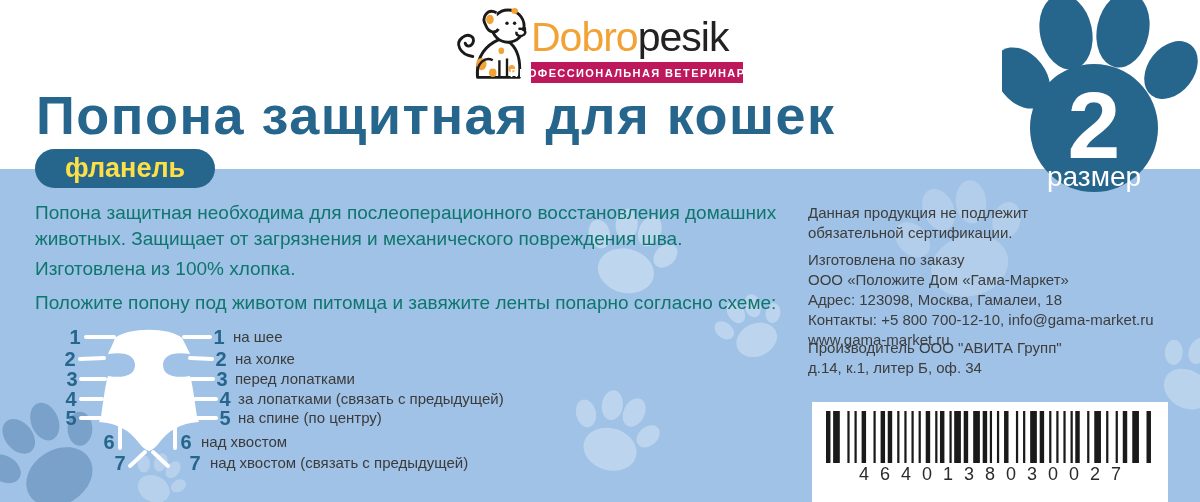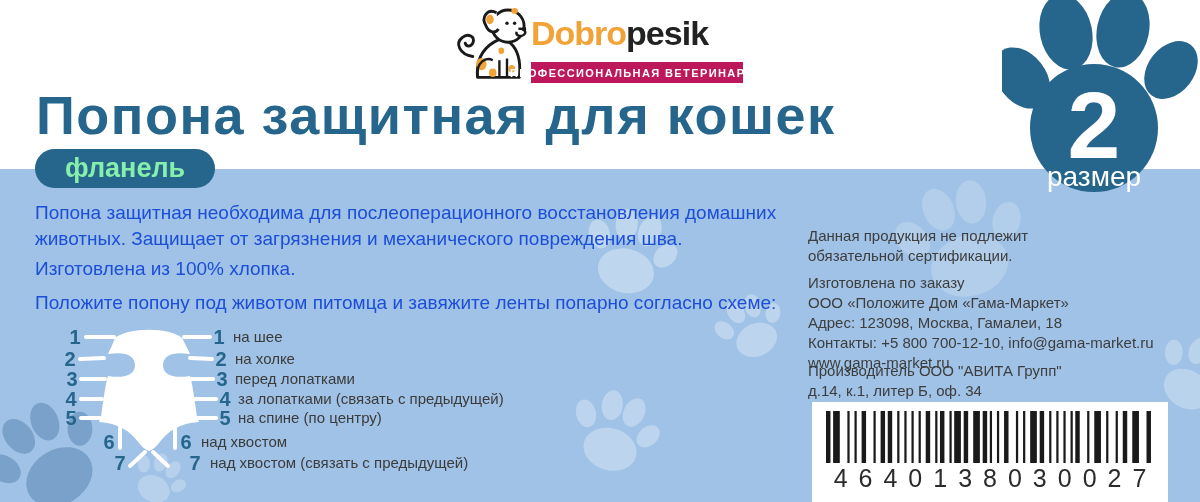--- a/index.html
+++ b/index.html
@@ -4,61 +4,61 @@
 <style>
   html,body{margin:0;padding:0;background:#e8e8e8;}
   .root{
     position:relative;width:1200px;height:502px;background:#ffffff;overflow:hidden;
     font-family:"Liberation Sans", sans-serif;
   }
   .blue-band{position:absolute;left:0;top:169px;width:1200px;height:333px;background:#9fc2e6;}
   .paw-mark{position:absolute;}
   
   .logo-dog{position:absolute;left:450px;top:3px;width:95px;height:88px;}
-  .logo-text{position:absolute;left:531px;top:14px;font-size:34px;font-weight:bold;letter-spacing:-1px;white-space:nowrap;}
+  .logo-text{position:absolute;left:531px;top:14px;font-size:41px;font-weight:normal;letter-spacing:-1px;white-space:nowrap;}
   .logo-text .part1{color:#f2a338;}
   .logo-text .part2{color:#222222;}
   .logo-banner{
     position:absolute;left:531px;top:62px;width:212px;height:21px;background:#be185d;
     color:#ffffff;font-size:11px;font-weight:bold;letter-spacing:1.4px;
     display:flex;align-items:center;justify-content:center;white-space:nowrap;
   }
   
   .title{
     position:absolute;left:36px;top:84px;font-size:54px;font-weight:bold;letter-spacing:1.5px;
     color:#26658c;white-space:nowrap;
   }
   .material-badge{
     position:absolute;left:35px;top:149px;height:39px;line-height:39px;padding:0 30px;
-    background:#26658c;color:#86efac;font-size:27px;font-weight:bold;border-radius:21px;
+    background:#26658c;color:#fde047;font-size:27px;font-weight:bold;border-radius:21px;
   }
   
   .size-badge{position:absolute;left:1002px;top:0px;width:196px;height:202px;}
   
-  .desc{position:absolute;color:#1d4ed8;font-size:19px;line-height:1.36;}
+  .desc{position:absolute;color:#0f766e;font-size:19px;line-height:1.36;}
   .desc.p1{left:35px;top:200px;width:745px;}
   .desc.p2{left:35px;top:256px;width:745px;}
   .desc.p3{left:35px;top:290px;width:790px;}
   
   .diagram{position:absolute;left:58px;top:320px;width:480px;height:172px;}
   .diagram text.num{font-family:"Liberation Sans", sans-serif;font-size:20px;font-weight:bold;fill:#26658c;text-anchor:middle;}
   .diagram text.lbl{font-family:"Liberation Sans", sans-serif;font-size:15px;fill:#3b3b3b;}
   
-  .info-block{position:absolute;left:808px;width:372px;color:#3d3d3d;font-size:15px;line-height:20px;margin-top:23px;}
+  .info-block{position:absolute;left:808px;width:372px;color:#3d3d3d;font-size:15px;line-height:20px;}
   .info-cert{top:203px;width:295px;}
   .info-ordered{top:250px;}
   .info-manufacturer{top:338px;}
   .info-block span{display:block;}
   
   .barcode-box{position:absolute;left:812px;top:402px;width:356px;height:100px;background:#ffffff;}
   .barcode-bars{position:absolute;left:14px;top:9px;width:330px;height:52px;}
   .barcode-bars rect{fill:#1a1a1a;}
   .barcode-number{
     position:absolute;left:0;top:62px;width:100%;text-align:center;
-    font-size:25px;color:#2b2b2b;letter-spacing:11px;text-indent:11px;
+    font-size:18px;color:#2b2b2b;letter-spacing:11px;text-indent:11px;
   }
 </style>
 </head>
 <body>
 
 <div class="root">
 
   <svg width="0" height="0" style="position:absolute">
     <defs>
       <symbol id="paw" viewBox="0 0 100 100">

